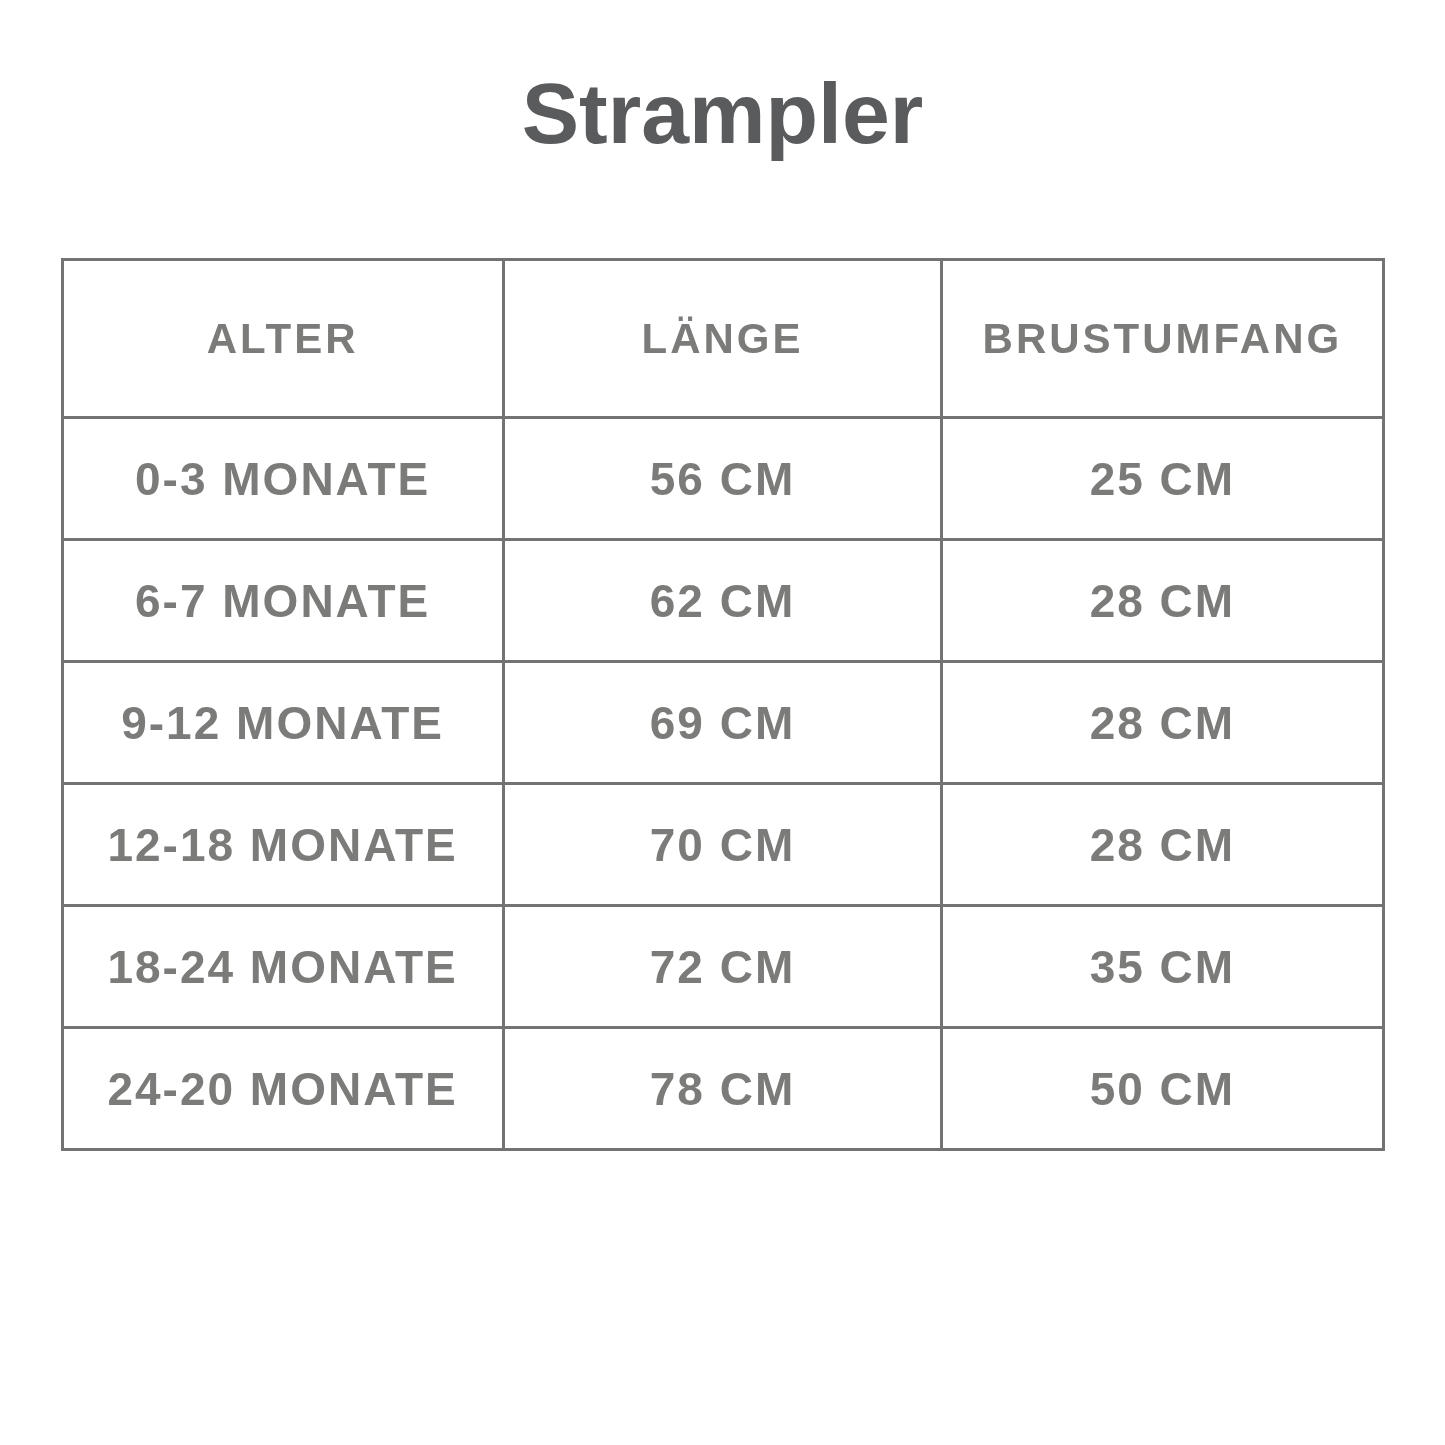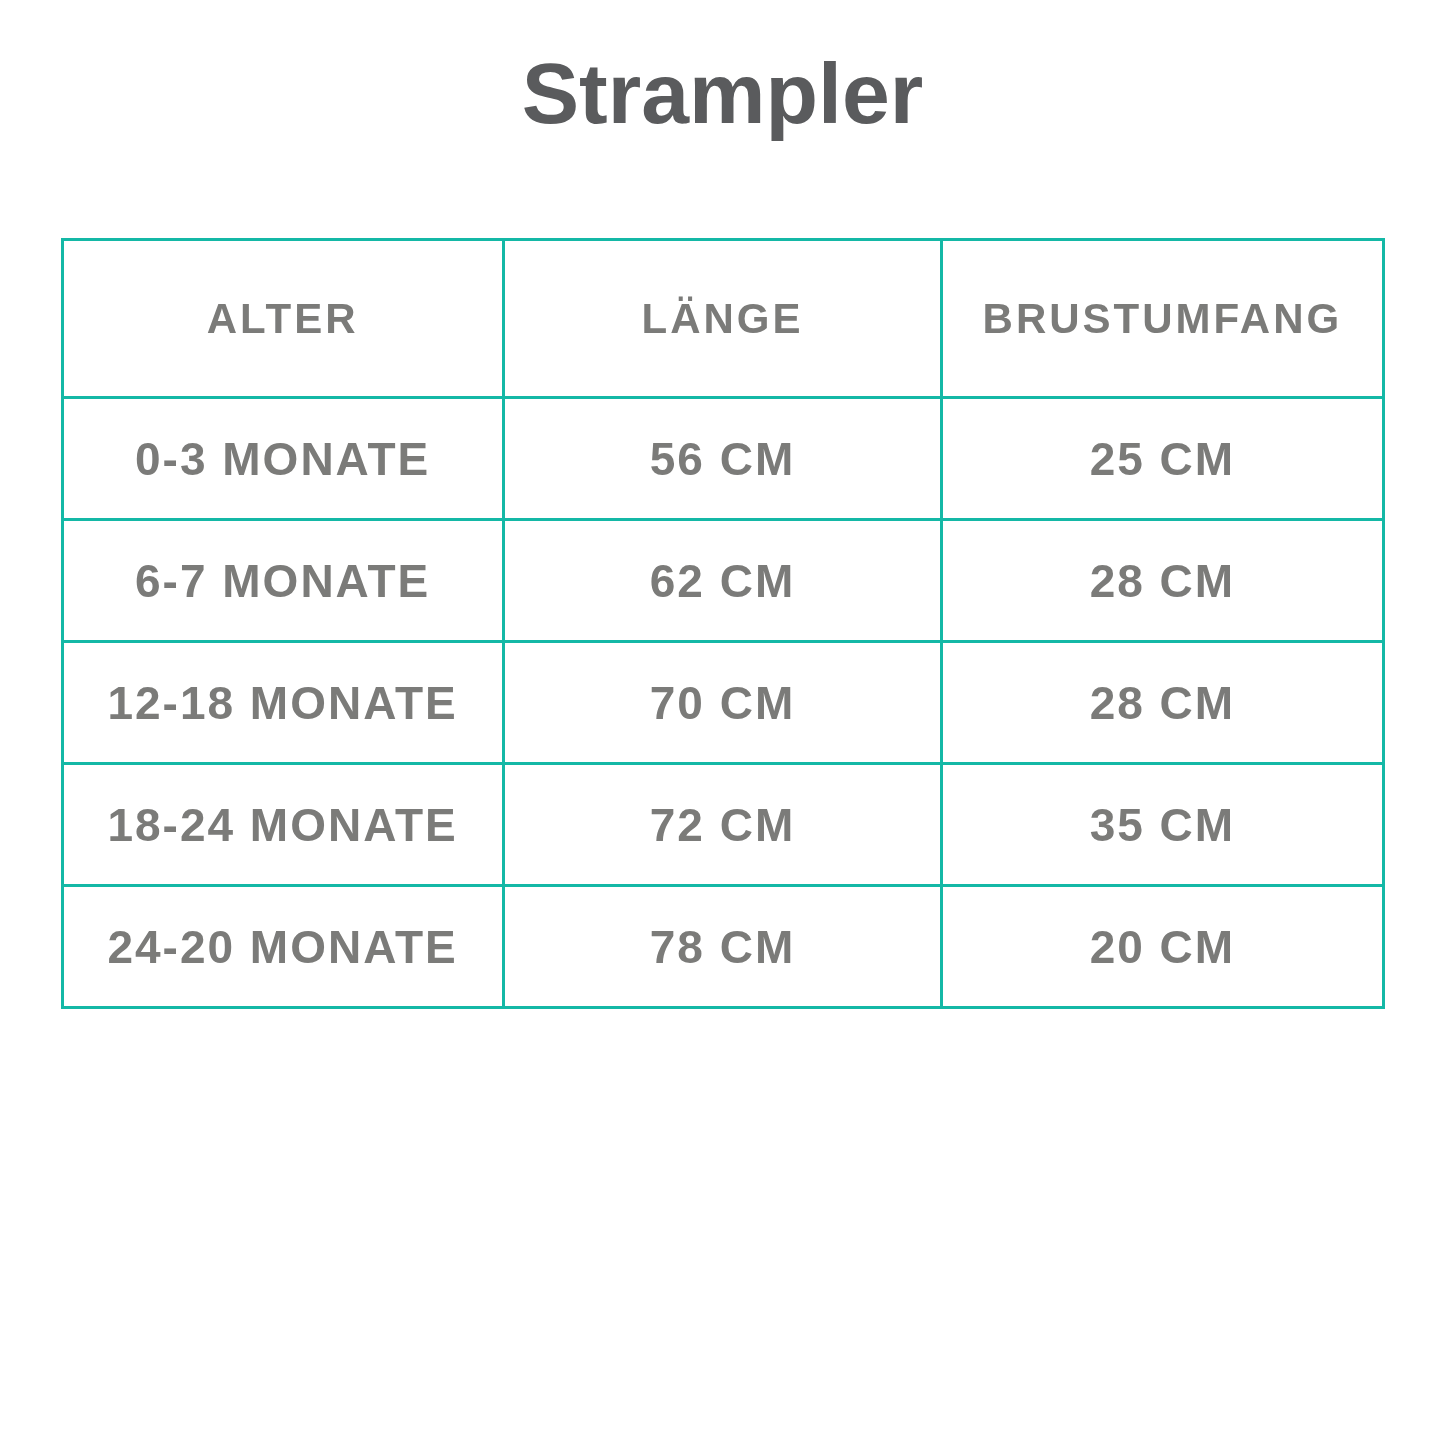--- a/index.html
+++ b/index.html
@@ -9,37 +9,37 @@
     font-family: "Liberation Sans", sans-serif;
   }
   .page {
     position: relative;
     width: 1445px;
     height: 1445px;
     background: #ffffff;
     overflow: hidden;
   }
   .page-title {
-    margin: 48px 0 0 0;
+    margin: 68px 0 0 0;
     text-align: center;
     font-size: 86px;
     line-height: 1.05;
     font-weight: bold;
     color: #5a5b5d;
     letter-spacing: 0px;
   }
   table.size-table {
     width: 1324px;
     margin: 100px auto 0 auto;
     border-collapse: collapse;
     table-layout: fixed;
   }
   table.size-table th,
   table.size-table td {
-    border: 3px solid #14b8a6;
+    border: 3px solid #737373;
     text-align: center;
     vertical-align: middle;
     font-weight: bold;
     color: #7b7b79;
     padding: 0;
   }
   table.size-table th {
     height: 155px;
     font-size: 42px;
     letter-spacing: 3px;
@@ -76,30 +76,35 @@
         <td>0-3 MONATE</td>
         <td>56 CM</td>
         <td>25 CM</td>
       </tr>
       <tr>
         <td>6-7 MONATE</td>
         <td>62 CM</td>
         <td>28 CM</td>
       </tr>
       <tr>
+        <td>9-12 MONATE</td>
+        <td>69 CM</td>
+        <td>28 CM</td>
+      </tr>
+      <tr>
         <td>12-18 MONATE</td>
         <td>70 CM</td>
         <td>28 CM</td>
       </tr>
       <tr>
         <td>18-24 MONATE</td>
         <td>72 CM</td>
         <td>35 CM</td>
       </tr>
       <tr>
         <td>24-20 MONATE</td>
         <td>78 CM</td>
-        <td>20 CM</td>
+        <td>50 CM</td>
       </tr>
     </tbody>
   </table>
 
 </div>
 
 </body></html>

